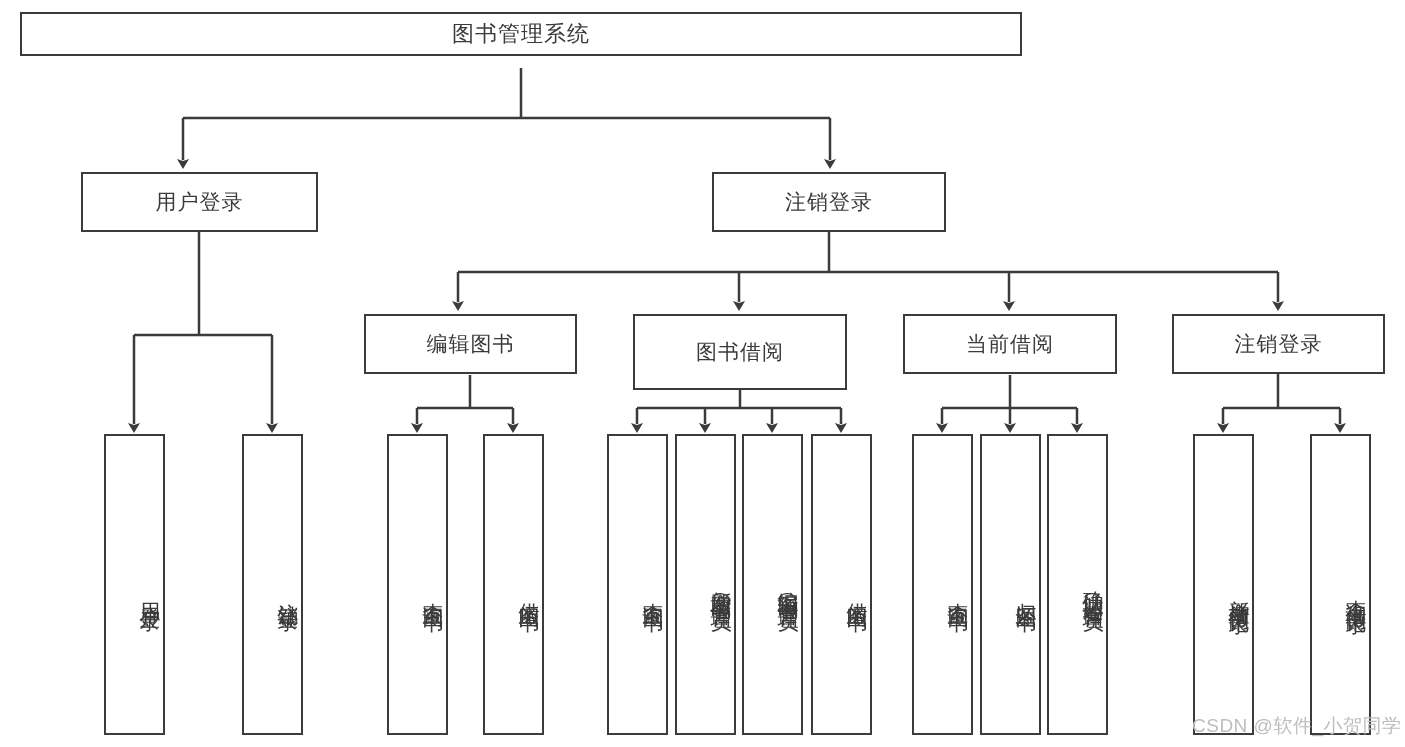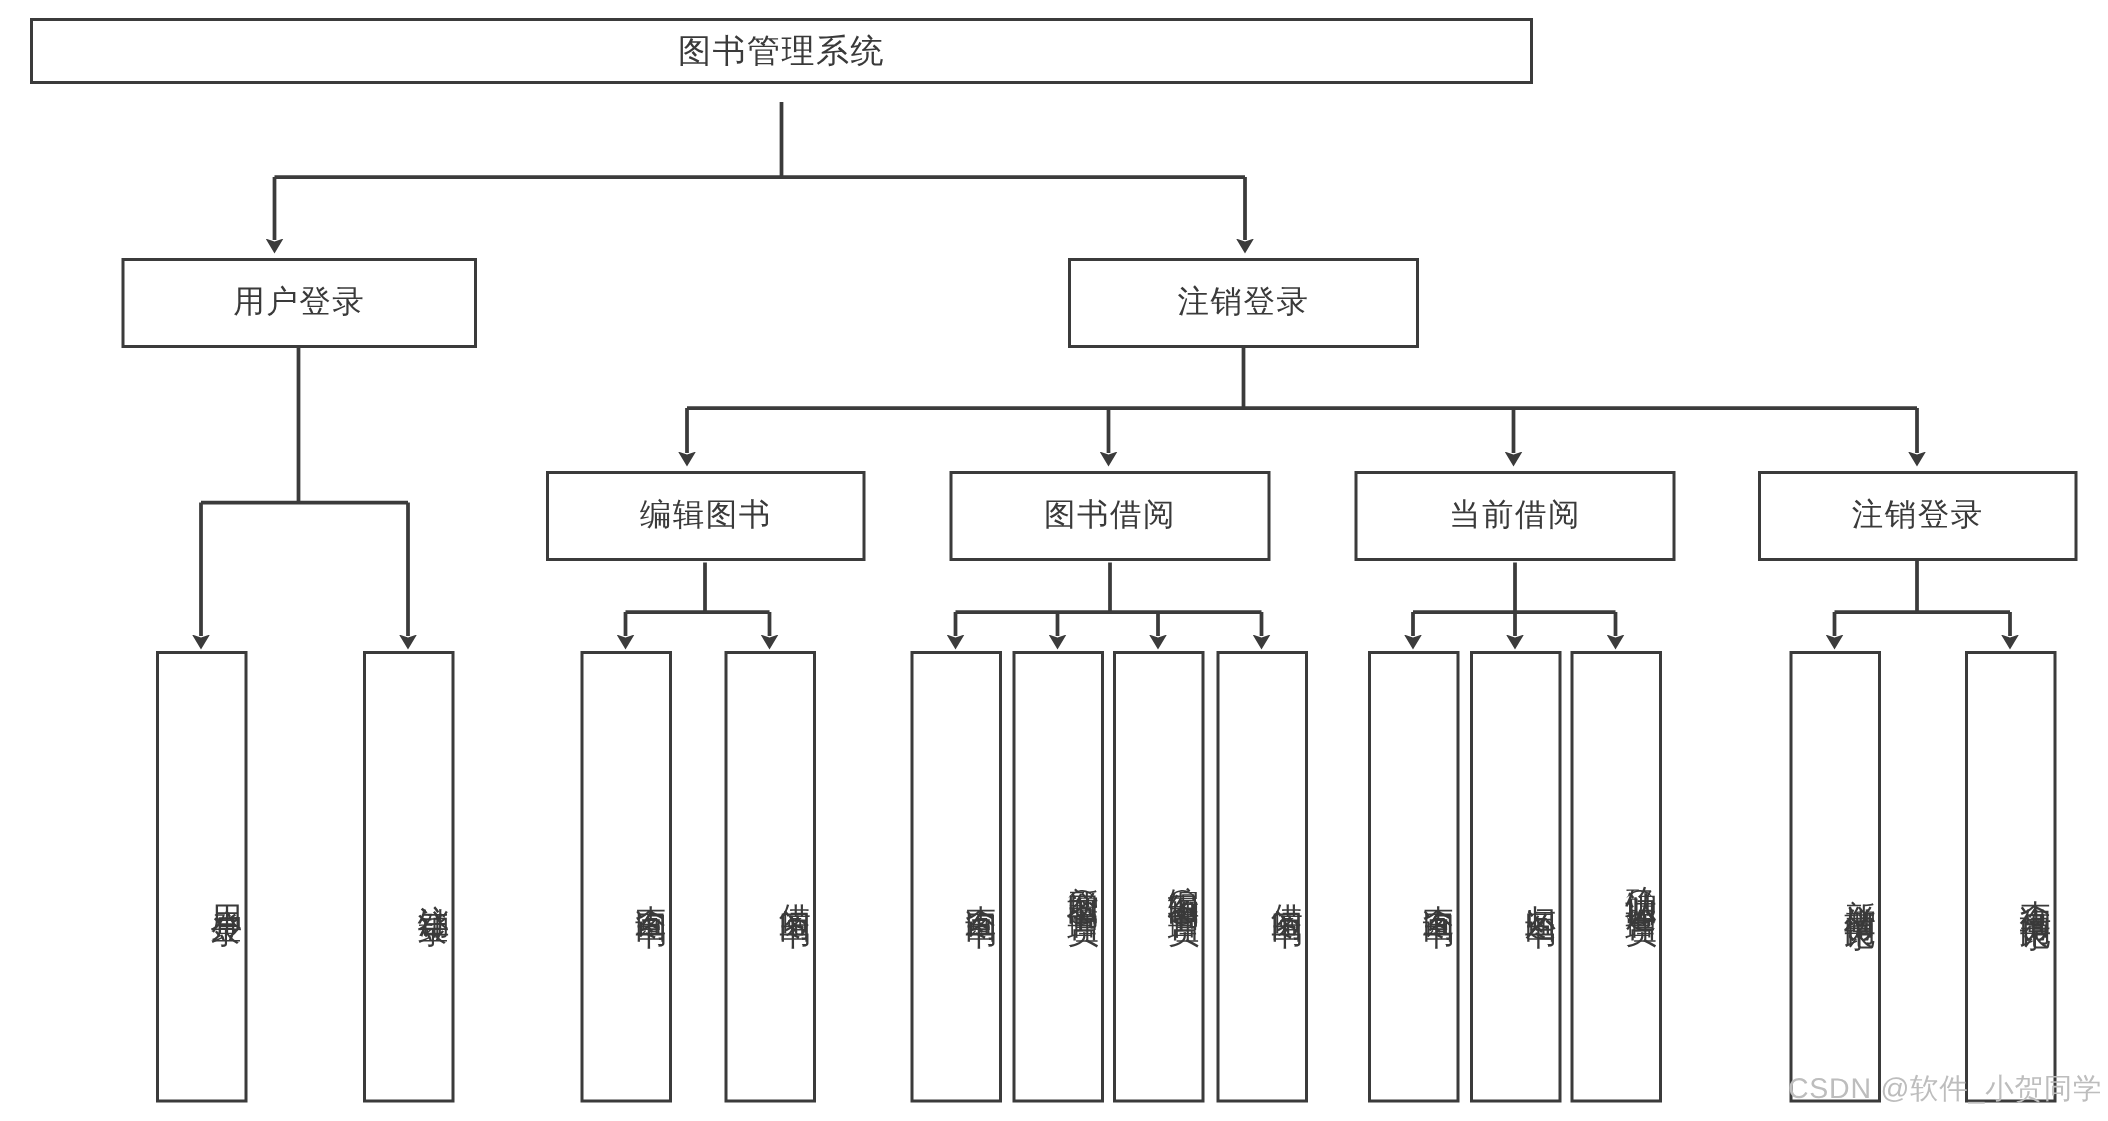--- a/index.html
+++ b/index.html
@@ -123,21 +123,21 @@
   </svg>
 
   <div class="node h root" style="left:20px; top:12px; width:1002px; height:44px;">图书管理系统</div>
 
   <div class="node h" style="left:81px; top:172px; width:237px; height:60px;">用户登录</div>
 
   <div class="node h" style="left:712px; top:172px; width:234px; height:60px;">注销登录</div>
 
   <div class="node h" style="left:364px; top:314px; width:213px; height:60px;">编辑图书</div>
 
-  <div class="node h" style="left:633px; top:314px; width:214px; height:60px;">图书借阅</div>
+  <div class="node h" style="left:633px; top:314px; width:214px; height:76px;">图书借阅</div>
 
   <div class="node h" style="left:903px; top:314px; width:214px; height:60px;">当前借阅</div>
 
   <div class="node h" style="left:1172px; top:314px; width:213px; height:60px;">注销登录</div>
 
   <div class="node v" style="left:104px; top:434px; width:61px; height:301px;">用户登录</div>
 
   <div class="node v" style="left:242px; top:434px; width:61px; height:301px;">注销登录</div>
 
   <div class="node v" style="left:387px; top:434px; width:61px; height:301px;">查询图书</div>

